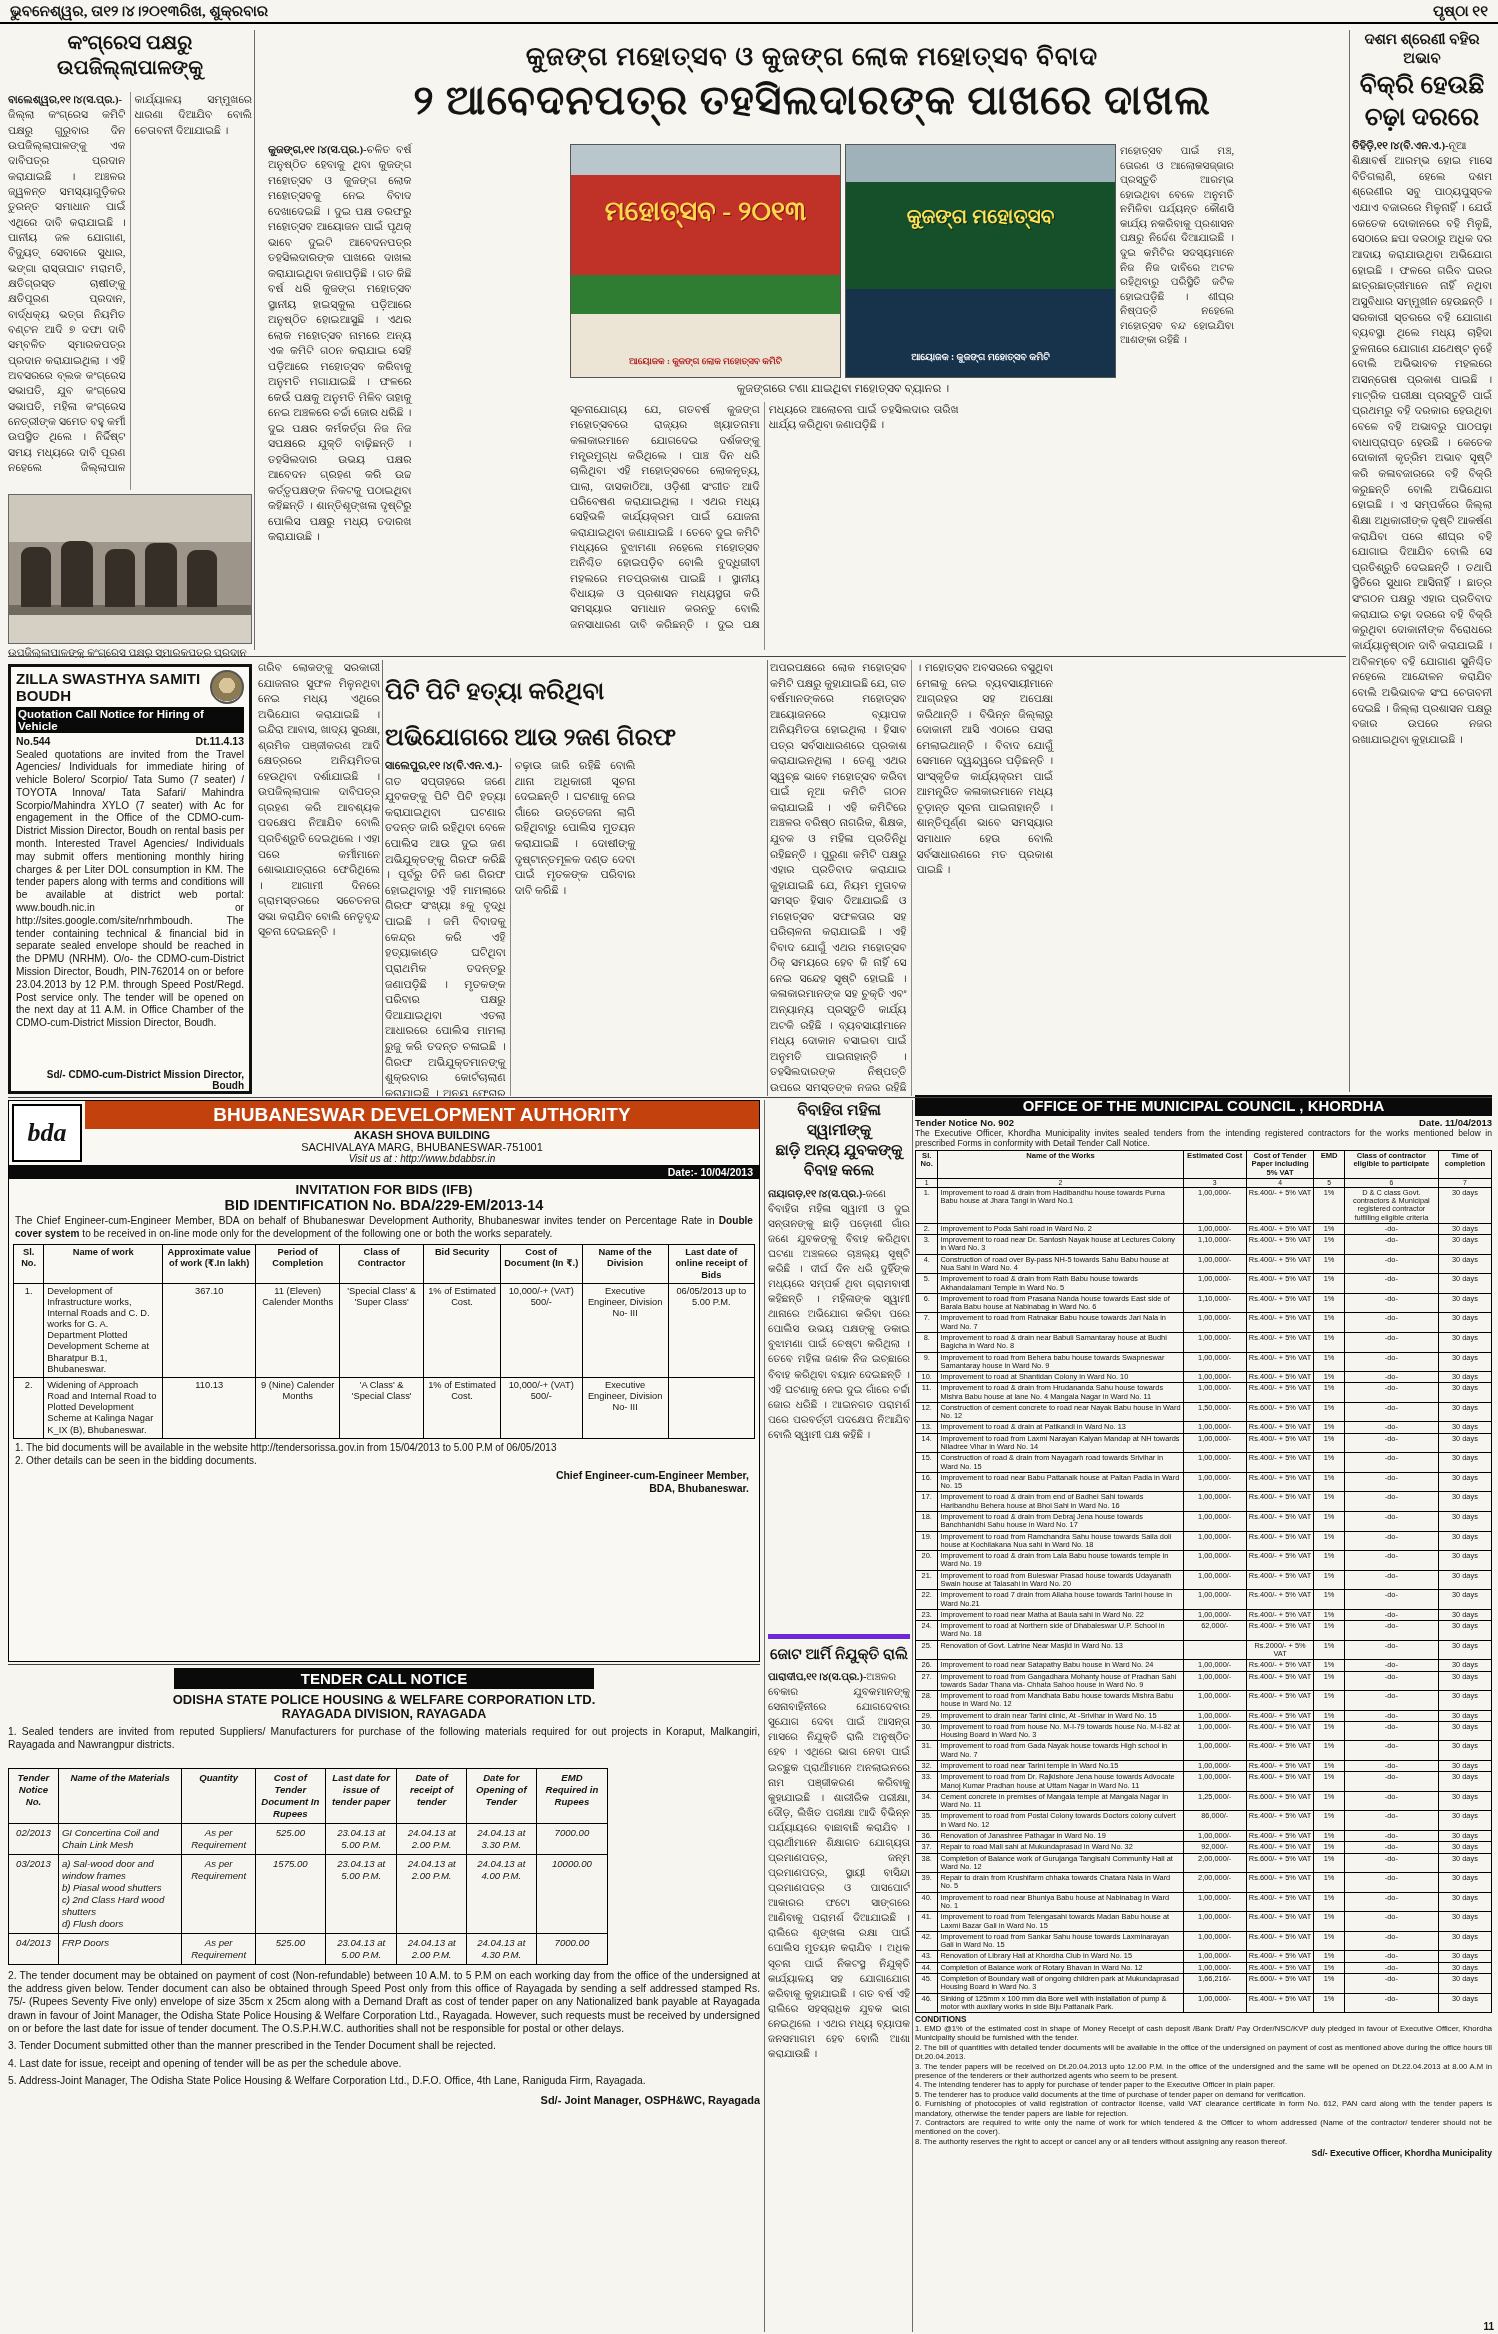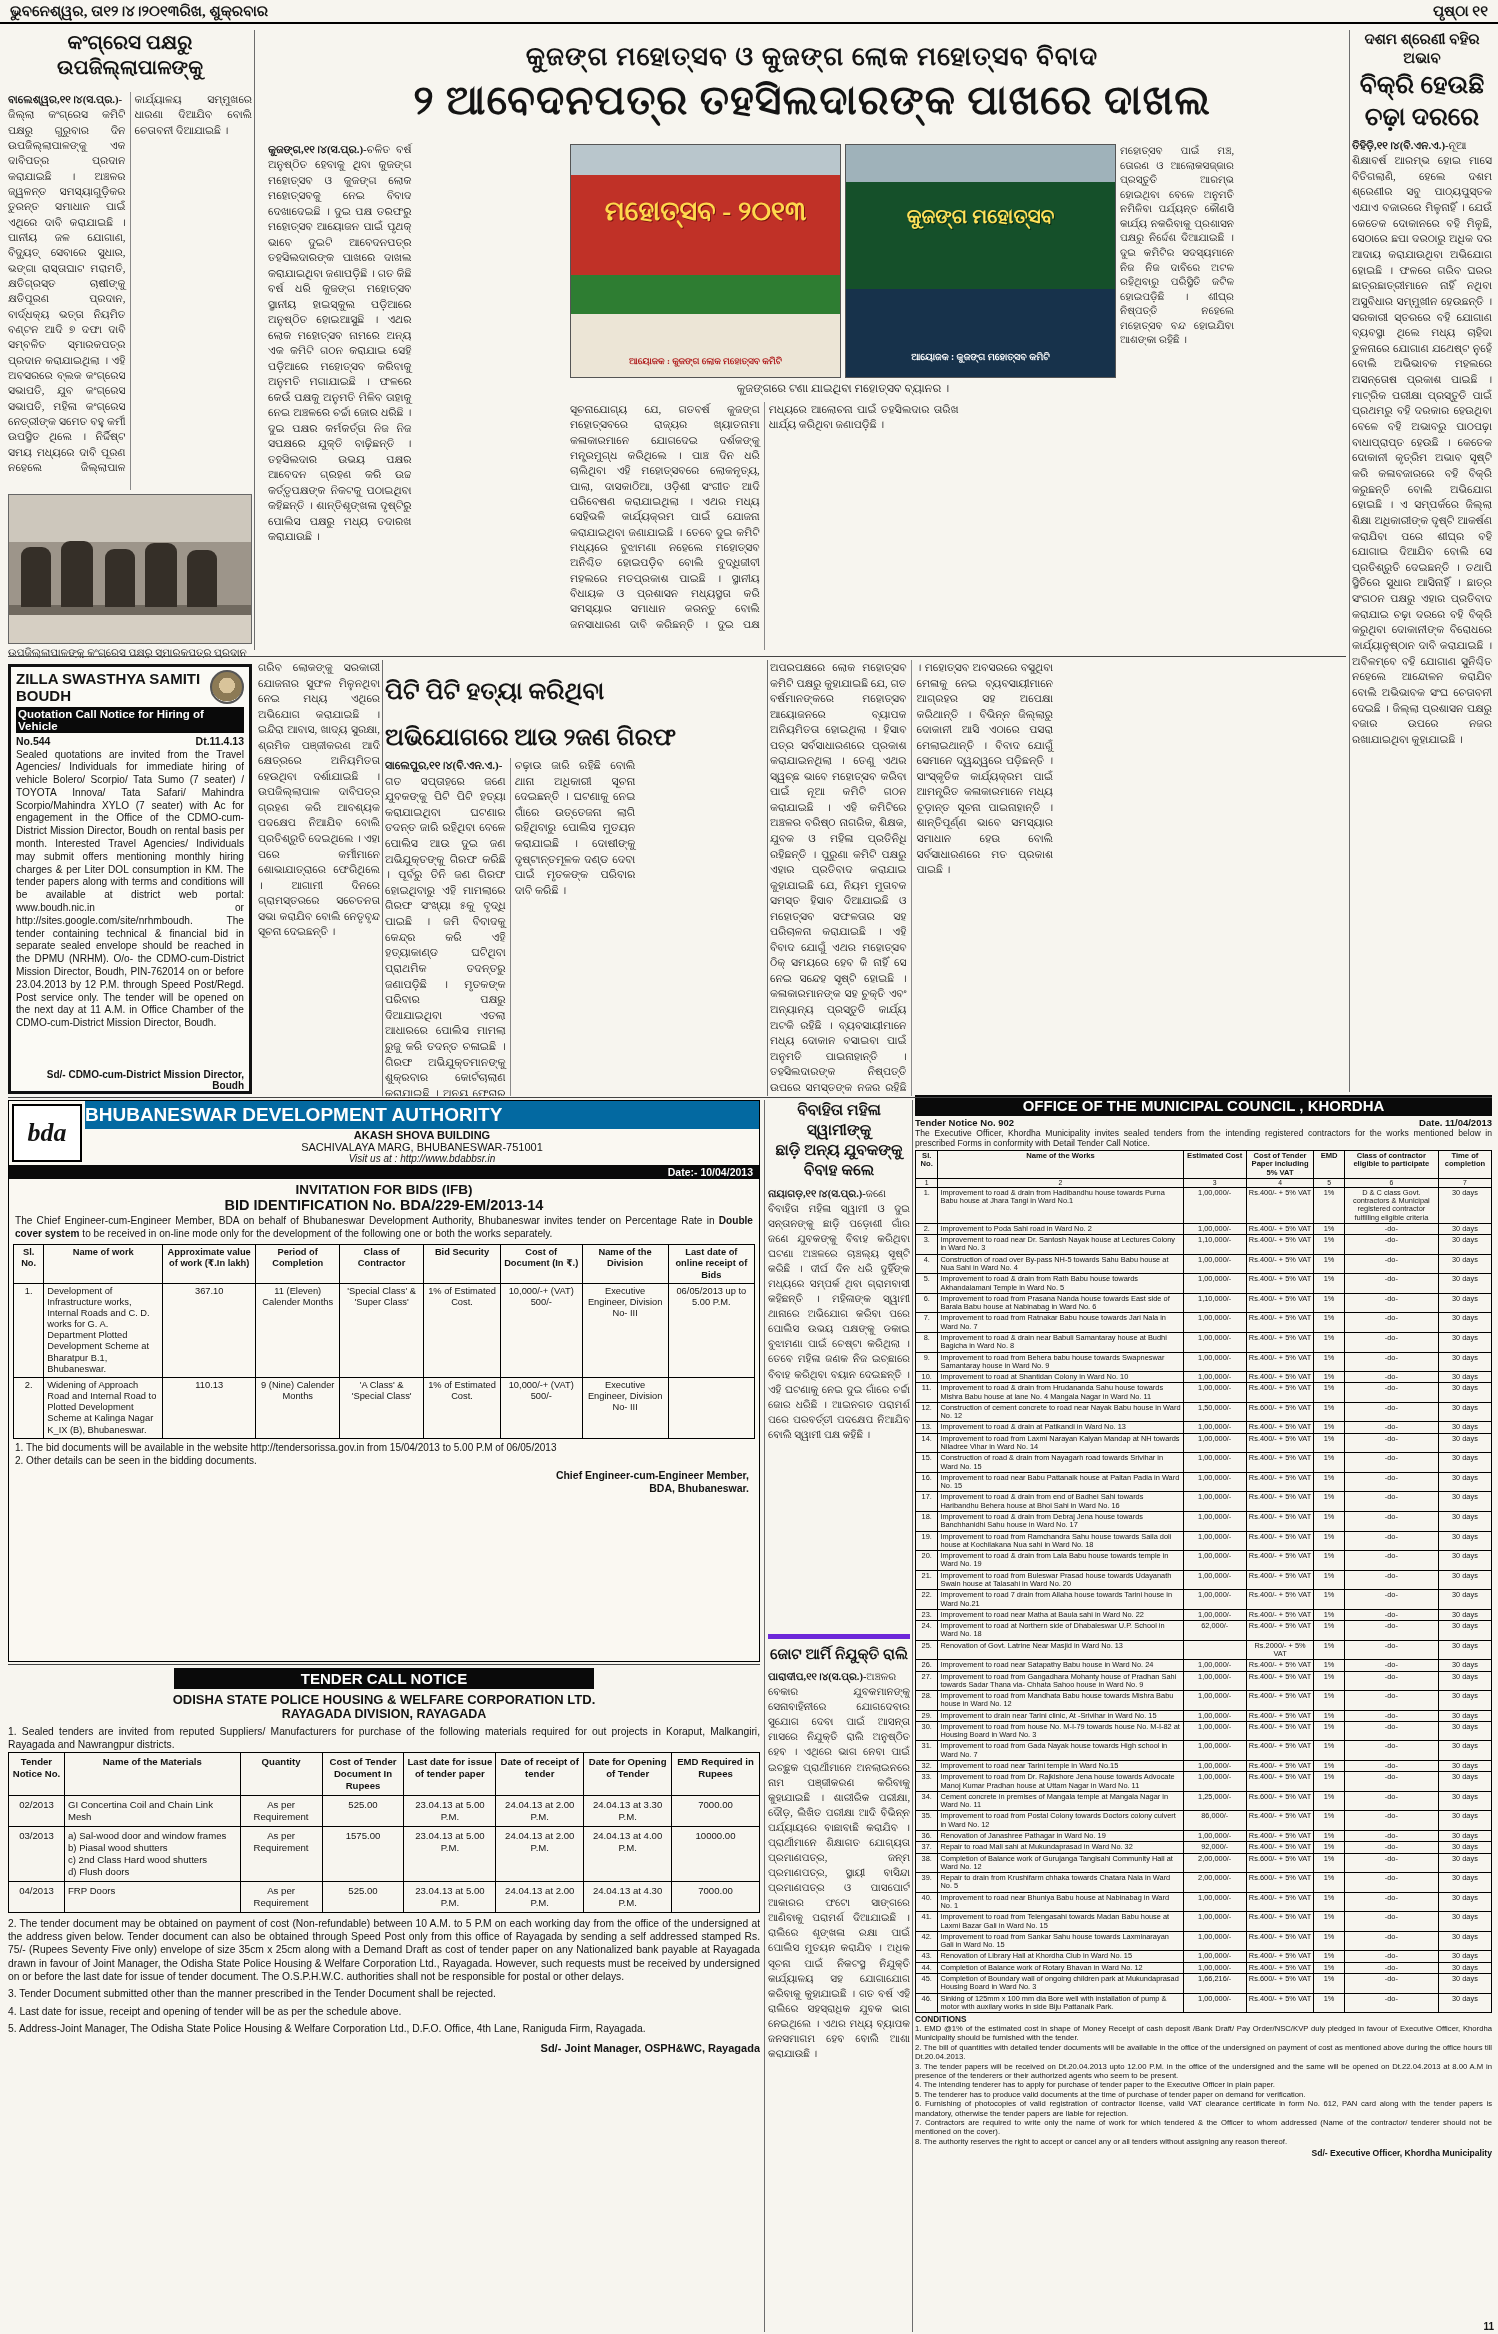--- a/index.html
+++ b/index.html
@@ -89,42 +89,42 @@
   column-rule:1px solid #8a8a8a;column-fill:auto;font-size:10.8px;line-height:1.44;text-align:justify;}
 
 
 #bda{left:8px;top:1100px;width:752px;height:562px;border:1px solid #000;background:#faf8f2;
   font-family:"Liberation Sans","DejaVu Sans",sans-serif;}
 #bda .hdr{display:flex;}
 .bdalogo{width:70px;height:58px;background:#fff;border:2px solid #000;margin:3px;
   display:flex;align-items:center;justify-content:center;font-weight:bold;font-style:italic;
   font-size:26px;font-family:"Liberation Serif",serif;}
 #bda .hdr .hr{flex:1;}
-#bda .hdr .t1{background:#0369a1;color:#fff;font-size:19px;font-weight:bold;text-align:left;padding:3px 0;}
+#bda .hdr .t1{background:#c2410c;color:#fff;font-size:19px;font-weight:bold;text-align:center;padding:3px 0;}
 #bda .hdr .t2{font-size:11px;font-weight:bold;text-align:center;}
 #bda .hdr .t3{font-size:11px;text-align:center;}
 #bda .hdr .t4{font-size:10px;font-style:italic;text-align:center;}
 #bda .datebar{background:#0a0a0a;color:#fff;font-size:10.5px;font-weight:bold;text-align:right;padding:1px 6px;}
 #bda .ifb{font-size:13.5px;font-weight:bold;text-align:center;margin-top:3px;}
 #bda .bid{font-size:14.5px;font-weight:bold;text-align:center;}
 #bda .para{font-size:10.1px;line-height:1.25;text-align:justify;padding:2px 6px;}
 #bda table{border-collapse:collapse;width:742px;margin:2px auto;font-size:9.3px;line-height:1.2;}
 #bda td{border:1px solid #000;padding:2px 3px;vertical-align:top;text-align:center;}
 #bda thead td{font-weight:bold;}
 #bda tbody td:nth-child(2){text-align:left;}
 #bda .note{font-size:10px;padding:0 6px;line-height:1.3;}
 #bda .sig{font-size:10.5px;font-weight:bold;text-align:right;padding:2px 10px;line-height:1.3;}
 
 
 #raya{left:8px;top:1668px;width:752px;height:664px;font-family:"Liberation Sans","DejaVu Sans",sans-serif;}
 #raya .bar{width:420px;margin:0 auto;font-size:15px;font-weight:bold;text-align:center;padding:2px 0;}
 #raya .l1{font-size:13px;font-weight:bold;text-align:center;margin-top:3px;}
 #raya .l2{font-size:12.5px;font-weight:bold;text-align:center;}
 #raya .para{font-size:10.3px;line-height:1.3;text-align:justify;margin-top:4px;}
-#raya table{border-collapse:collapse;width:752px;margin-top:0;font-size:9.6px;line-height:1.25;}
+#raya table{border-collapse:collapse;width:600px;margin-top:16px;font-size:9.6px;line-height:1.25;font-style:italic;}
 #raya td{border:1px solid #000;padding:3px;vertical-align:top;text-align:center;white-space:pre-line;}
 #raya thead td{font-weight:bold;}
 #raya tbody td:nth-child(2){text-align:left;}
 #raya .sig{font-size:11px;font-weight:bold;text-align:right;margin-top:6px;}
 
 
 #midcol{left:768px;top:1100px;width:142px;height:1232px;}
 #midcol .mh{font-size:15.5px;font-weight:bold;text-align:center;line-height:1.3;white-space:pre-line;}
 #midcol .mbody{margin-top:5px;height:440px;font-size:10.4px;line-height:1.45;text-align:justify;overflow:hidden;}
 #midcol .ah{font-size:15px;font-weight:bold;text-align:center;line-height:1.3;margin-top:8px;

